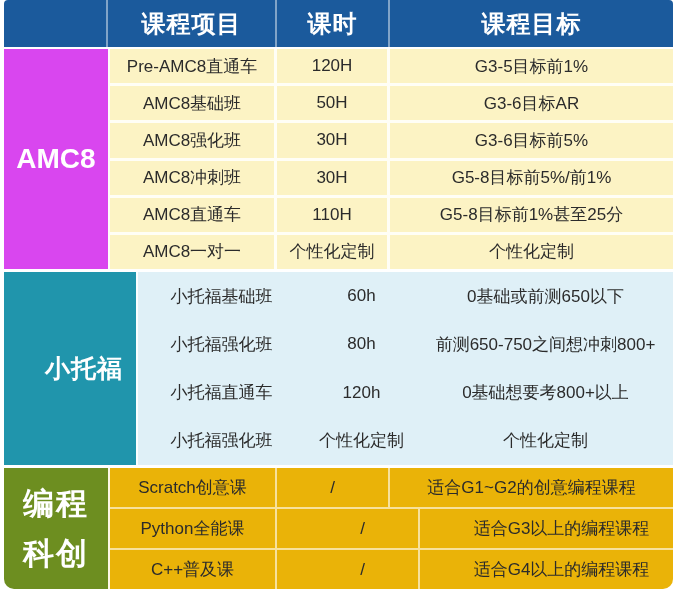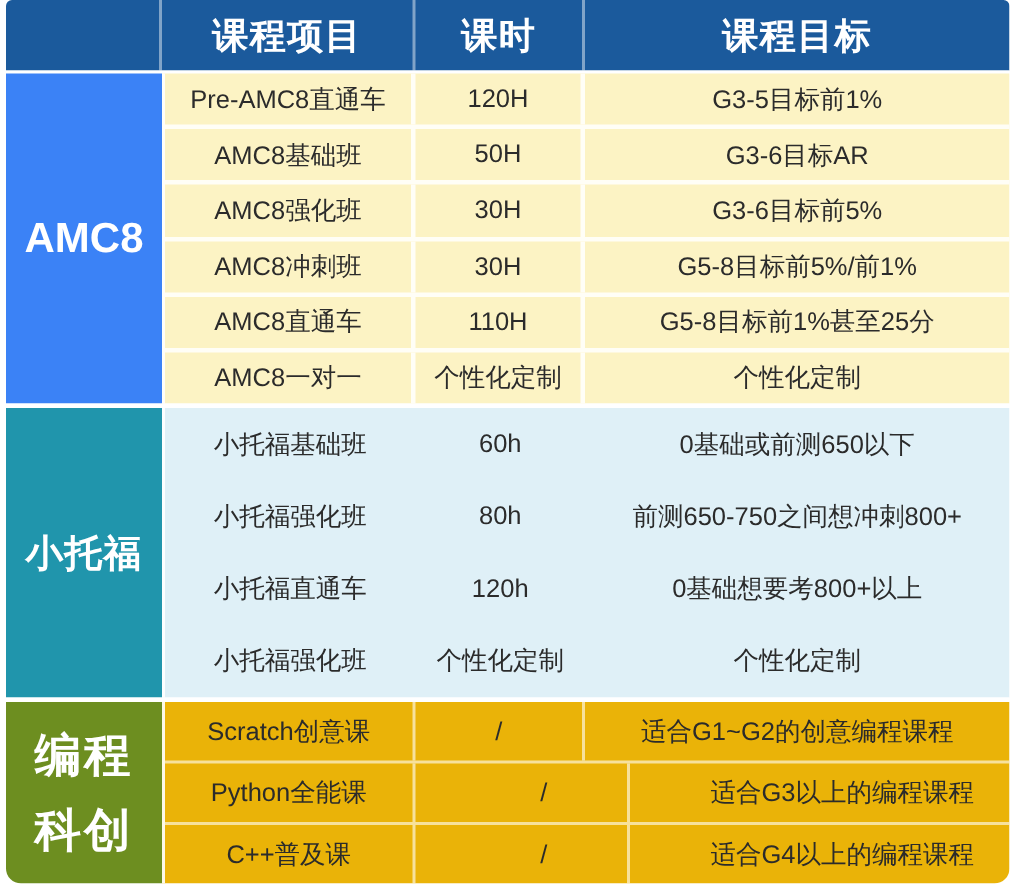--- a/index.html
+++ b/index.html
@@ -27,22 +27,22 @@
   
   .section{display:flex;box-sizing:border-box;}
   .section + .section{border-top:3px solid #ffffff;}
   .sec-amc8{flex:0 0 222px;border-top:2px solid #ffffff;}
   .sec-xtf{flex:0 0 196px;}
   .sec-bc{flex:1;}
   .cat{
     width:104px;flex:0 0 104px;display:flex;flex-direction:column;
     align-items:center;justify-content:center;color:#ffffff;font-weight:bold;
   }
-  .sec-amc8 .cat{background:#3b82f6;font-size:28px;}
-  .sec-xtf  .cat{background:#2095ac;font-size:25px;letter-spacing:1px;}
+  .sec-amc8 .cat{background:#d946ef;font-size:28px;}
+  .sec-xtf  .cat{background:#2095ac;font-size:25px;letter-spacing:1px;padding-left:28px;}
   .sec-bc   .cat{background:#6d8e20;font-size:31px;line-height:1.6;letter-spacing:2px;}
   .rows{flex:1;display:flex;flex-direction:column;border-left:2px solid rgba(255,255,255,.9);}
   .sec-amc8 .rows{background:#fcf3c4;}
   .sec-xtf  .rows{background:#dff0f7;}
   .sec-bc   .rows{background:#eab308;}
   .row{flex:1;display:flex;}
   .cell{
     display:flex;align-items:center;justify-content:center;text-align:center;
     font-size:17px;color:#2b2b2b;box-sizing:border-box;padding:0 4px;
   }

